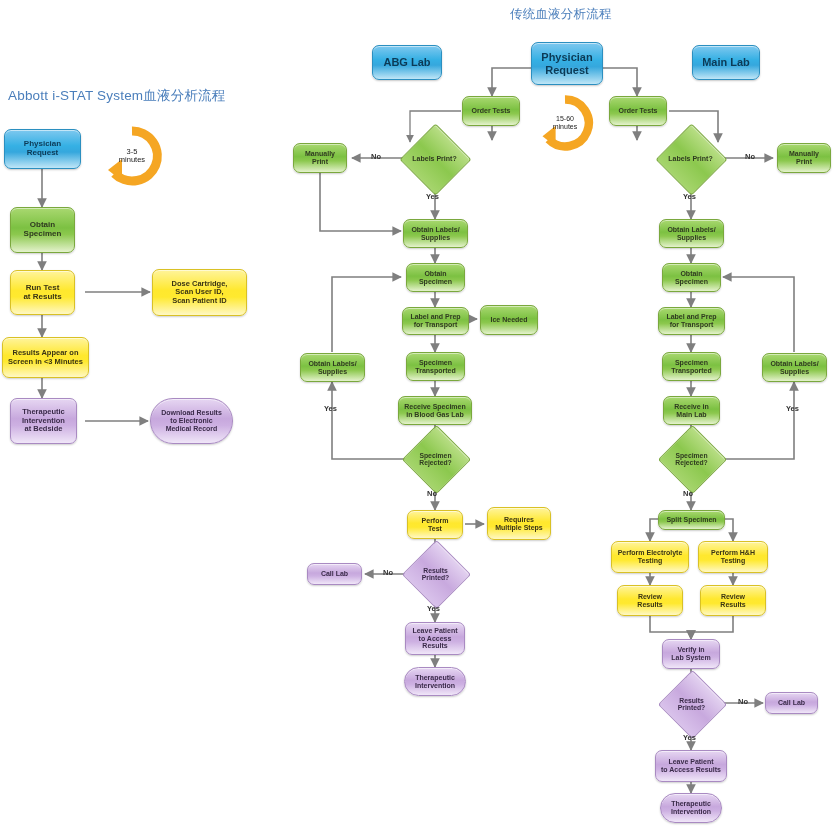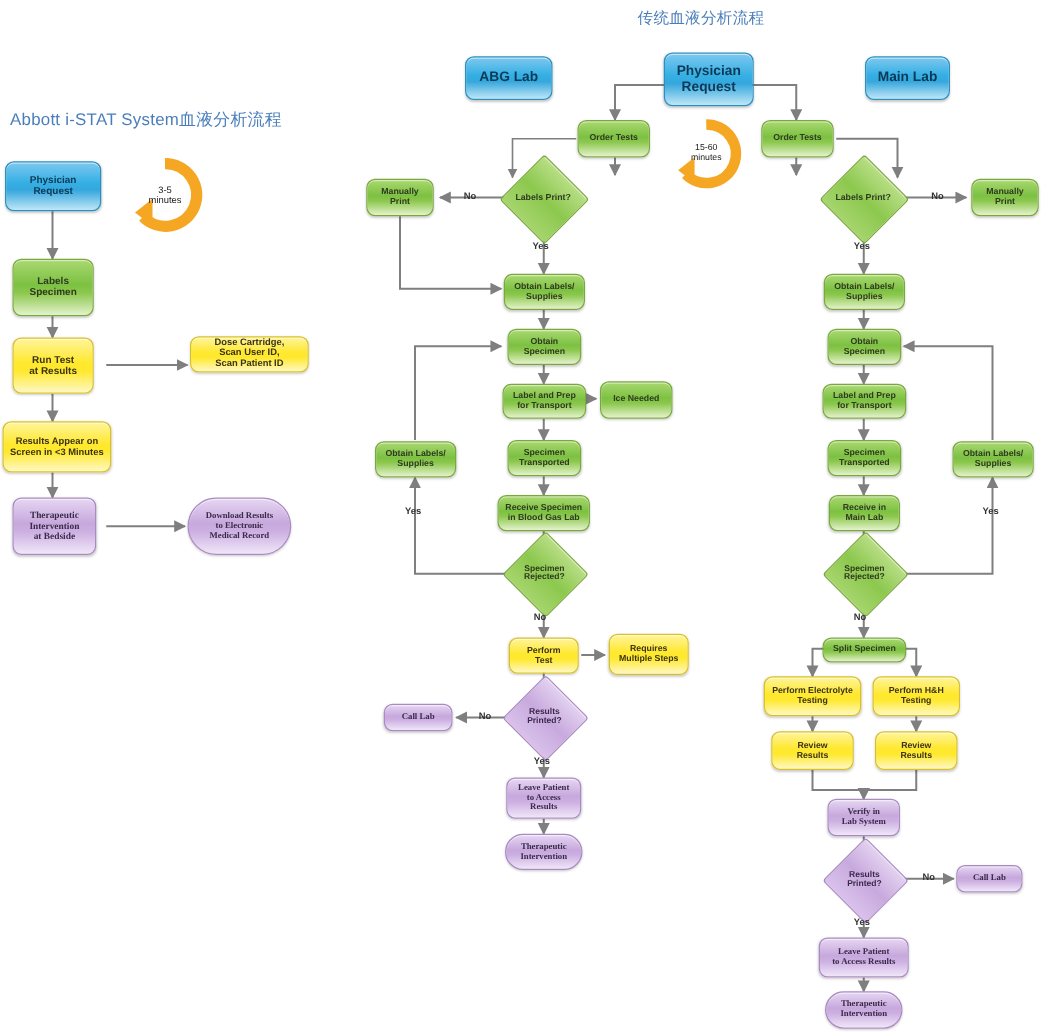--- a/index.html
+++ b/index.html
@@ -28,21 +28,20 @@
   }
   .yellow{
     background:linear-gradient(180deg,#fff49b 0%,#ffe82e 45%,#ffe92f 60%,#fff8c4 100%);
     border:1px solid #d9c125;color:#3a3414;
     box-shadow:inset 0 1px 0 rgba(255,255,255,.55),0 1px 2px rgba(0,0,0,.2);
   }
   .purple{
     background:linear-gradient(180deg,#e6d6f2 0%,#c7a8dd 45%,#cdb0e2 60%,#f0e6f8 100%);
     border:1px solid #a98ac2;color:#3a2a49;
     box-shadow:inset 0 1px 0 rgba(255,255,255,.55),0 1px 2px rgba(0,0,0,.2);
-    font-family:Liberation Serif, serif;
   }
   .pill{border-radius:999px;}
 
   
   .diamond{position:absolute;box-sizing:border-box;}
   .diamond .shape{position:absolute;left:0;top:0;width:100%;height:100%;
      background:linear-gradient(180deg,#b9de86 0%,#8cc84e 50%,#a6d56d 100%);
      border:1px solid #7aa83d;
      transform:rotate(45deg);border-radius:3px;
      box-shadow:inset 0 1px 0 rgba(255,255,255,.4);}
@@ -172,30 +171,30 @@
 
   <div class="title" style="left:8px;top:87px;">Abbott i-STAT System血液分析流程</div>
 
   <div class="title" style="left:510px;top:6px;font-size:12.5px;">传统血液分析流程</div>
 
   <div class="node blue" style="left:4px;top:129px;width:77px;height:40px;font-size:8px;">
     <span>Physician Request</span>
   </div>
 
   <div class="node green" style="left:10px;top:207px;width:65px;height:46px;font-size:8px;">
-    <span style="white-space:pre-line;">Labels
+    <span style="white-space:pre-line;">Obtain
 Specimen</span>
   </div>
 
   <div class="node yellow" style="left:10px;top:270px;width:65px;height:45px;font-size:8px;">
     <span style="white-space:pre-line;">Run Test
 at Results</span>
   </div>
 
-  <div class="node yellow" style="left:152px;top:269px;width:95px;height:29px;font-size:7.5px;align-items:flex-end;">
+  <div class="node yellow" style="left:152px;top:269px;width:95px;height:47px;font-size:7.5px;">
     <span style="white-space:pre-line;">Dose Cartridge,
 Scan User ID,
 Scan Patient ID</span>
   </div>
 
   <div class="node yellow" style="left:2px;top:337px;width:87px;height:41px;font-size:7.5px;">
     <span style="white-space:pre-line;">Results Appear on
 Screen in &lt;3 Minutes</span>
   </div>
 

